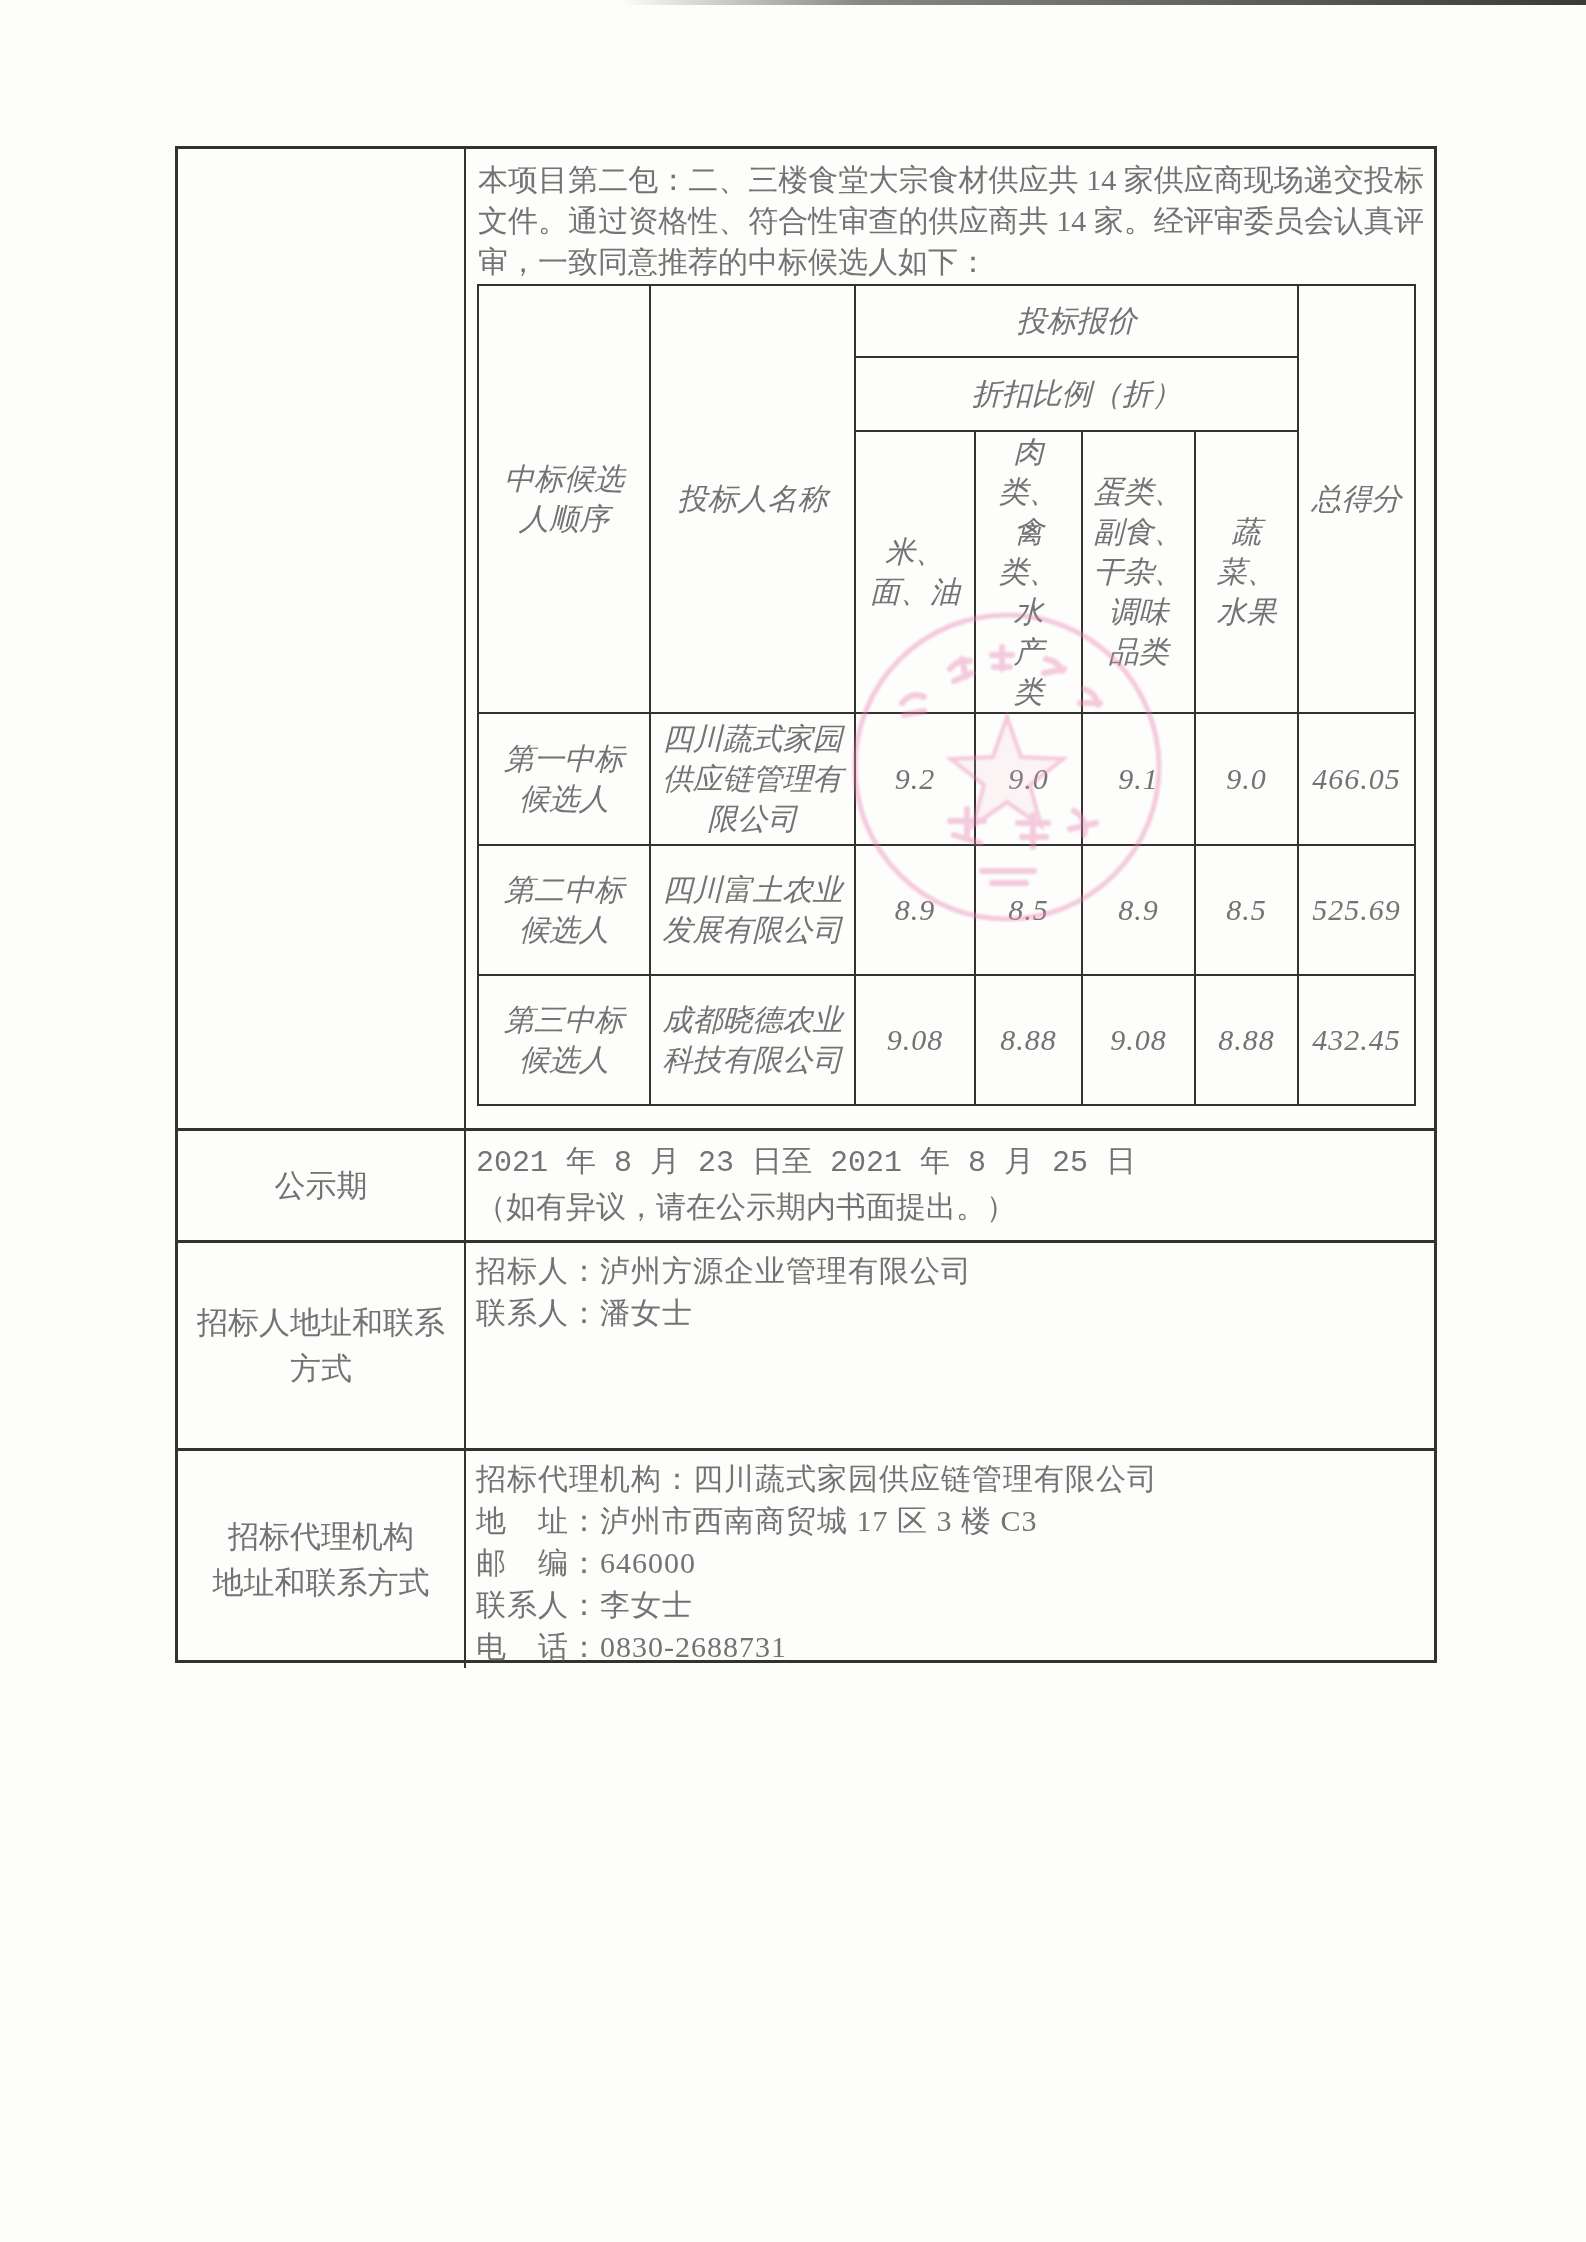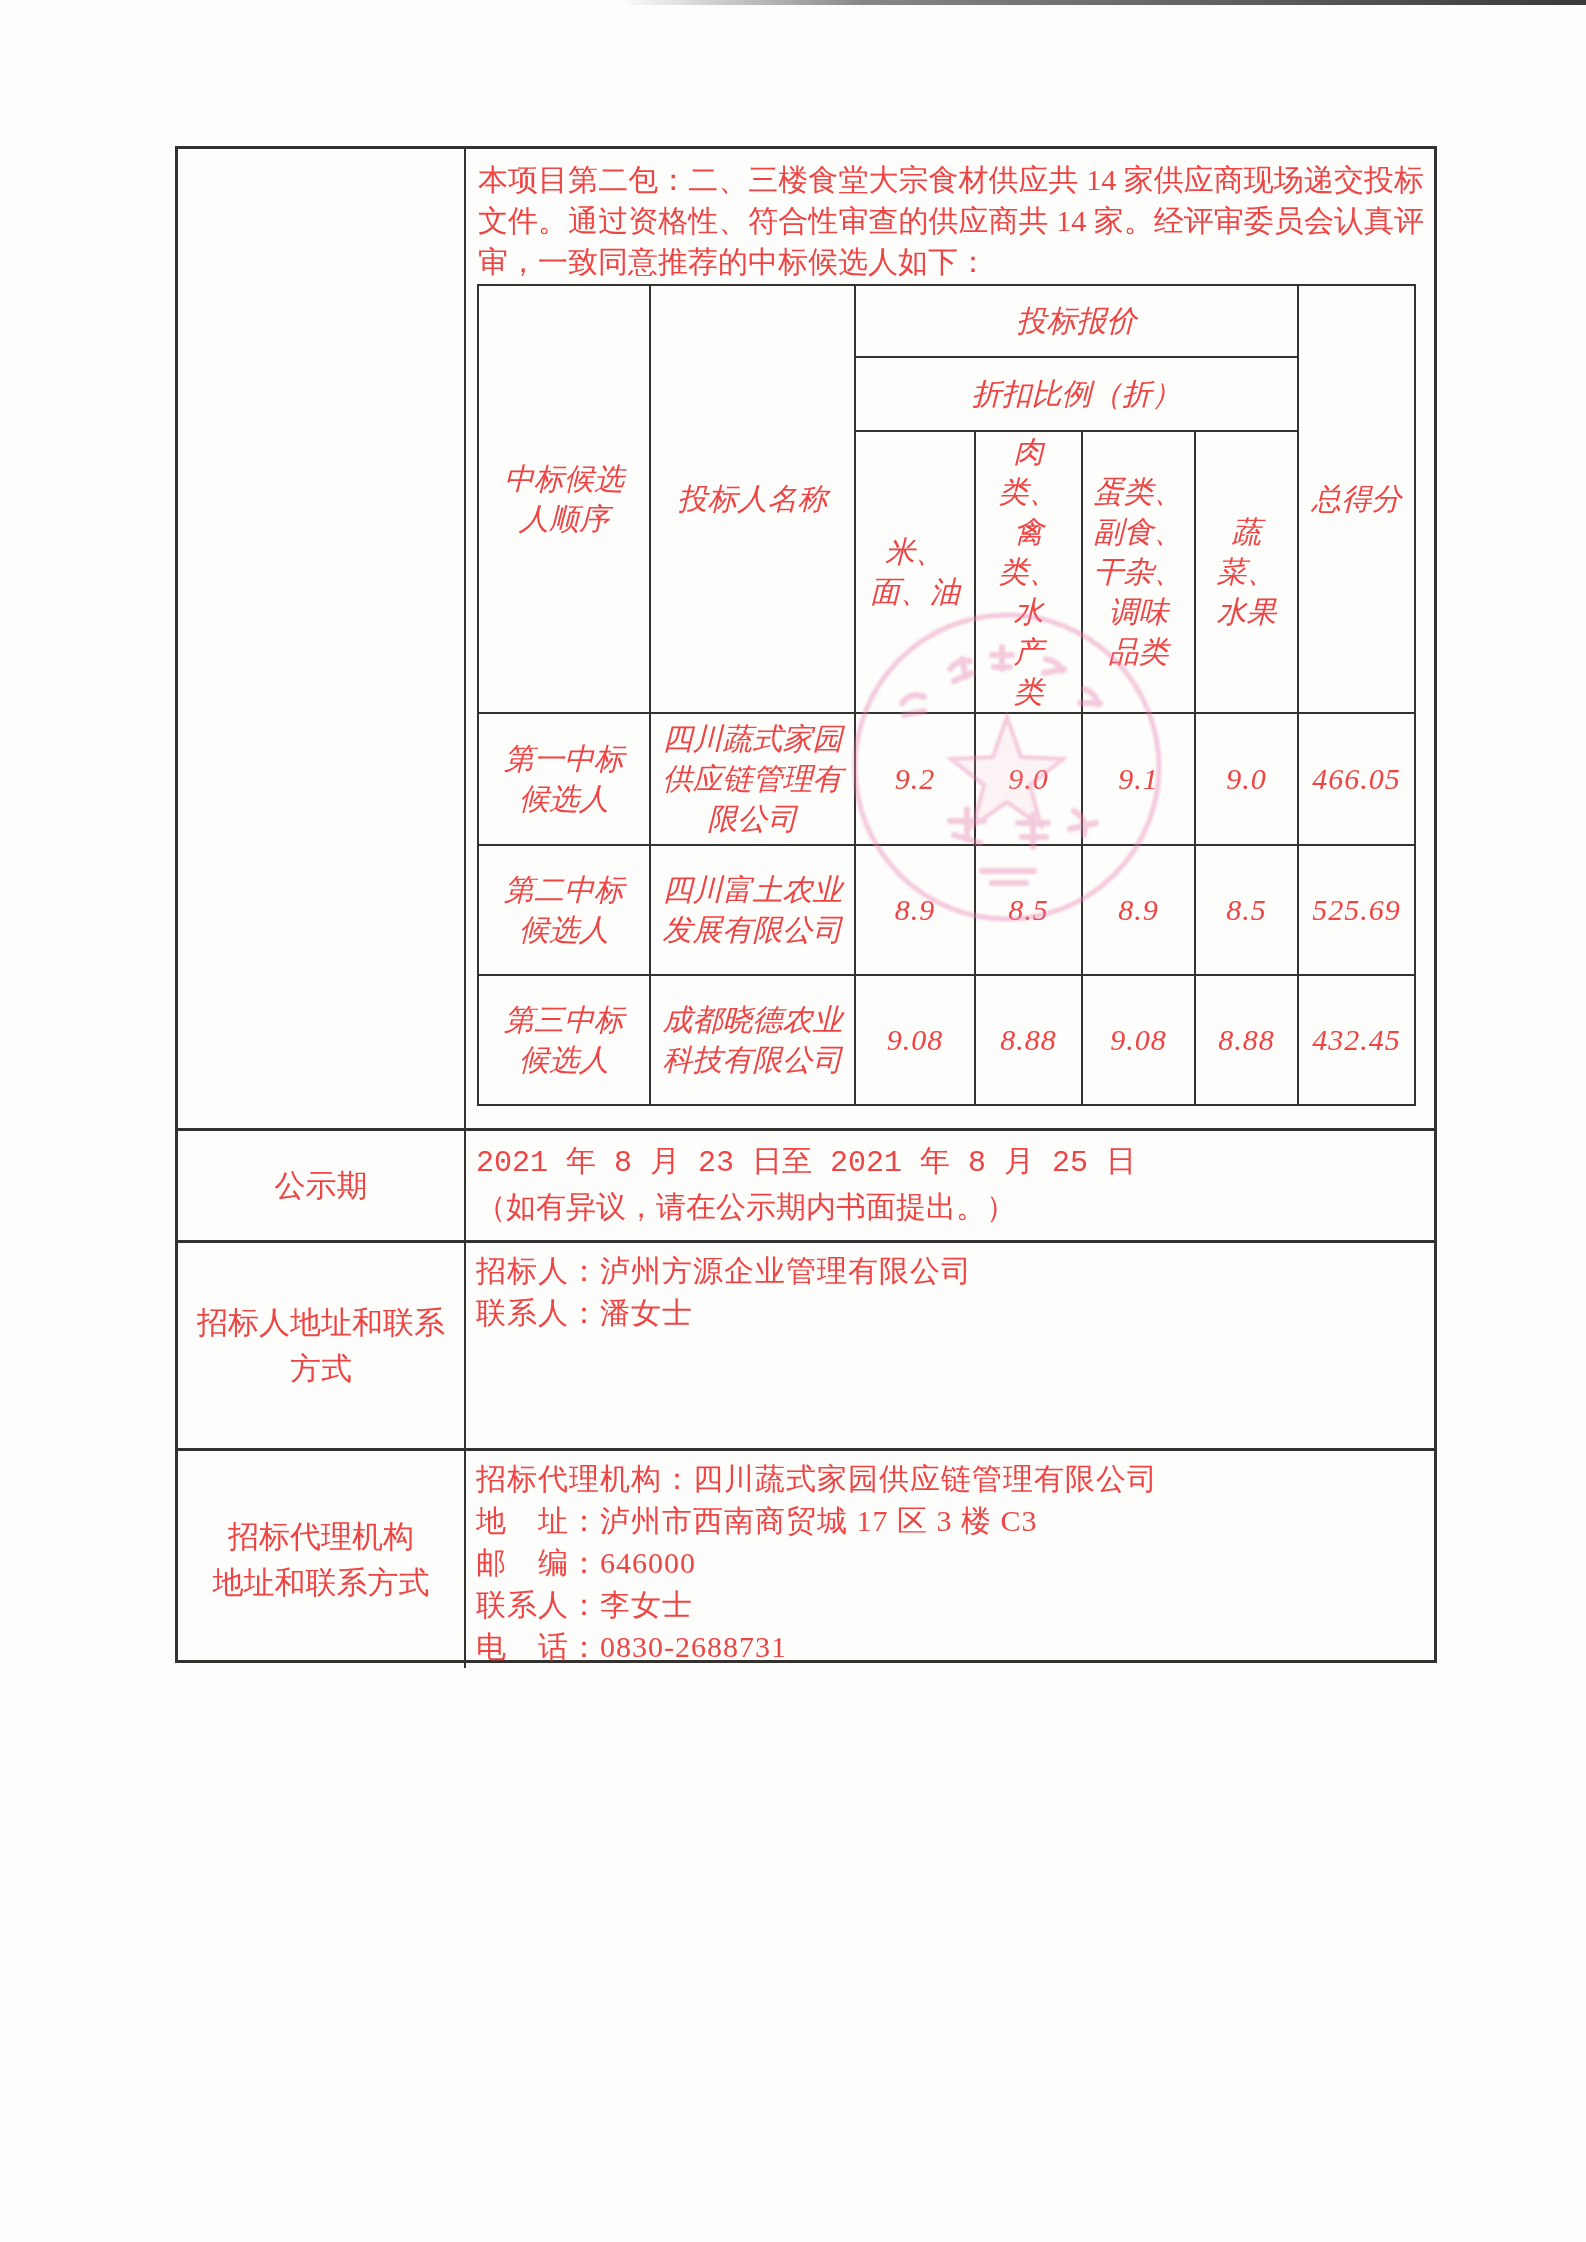--- a/index.html
+++ b/index.html
@@ -2,21 +2,21 @@
 <html><head>
 <meta charset="utf-8">
 <style>
   html,body{margin:0;padding:0;background:#e8e8e6;}
   .page{
     position:relative;
     width:1586px;height:2242px;
     margin:0 auto;
     background:#fdfdfb;
     font-family:"Liberation Serif","DejaVu Serif",serif;
-    color:#ef4444;
+    color:#737373;
     overflow:hidden;
   }
   
   .scan-line{
     position:absolute;top:0;left:620px;right:0;height:5px;
     background:linear-gradient(to right, rgba(40,38,36,0), rgba(40,38,36,.55) 25%, rgba(25,24,22,.85));
   }
   
   .doc{
     position:absolute;left:175px;top:146px;

